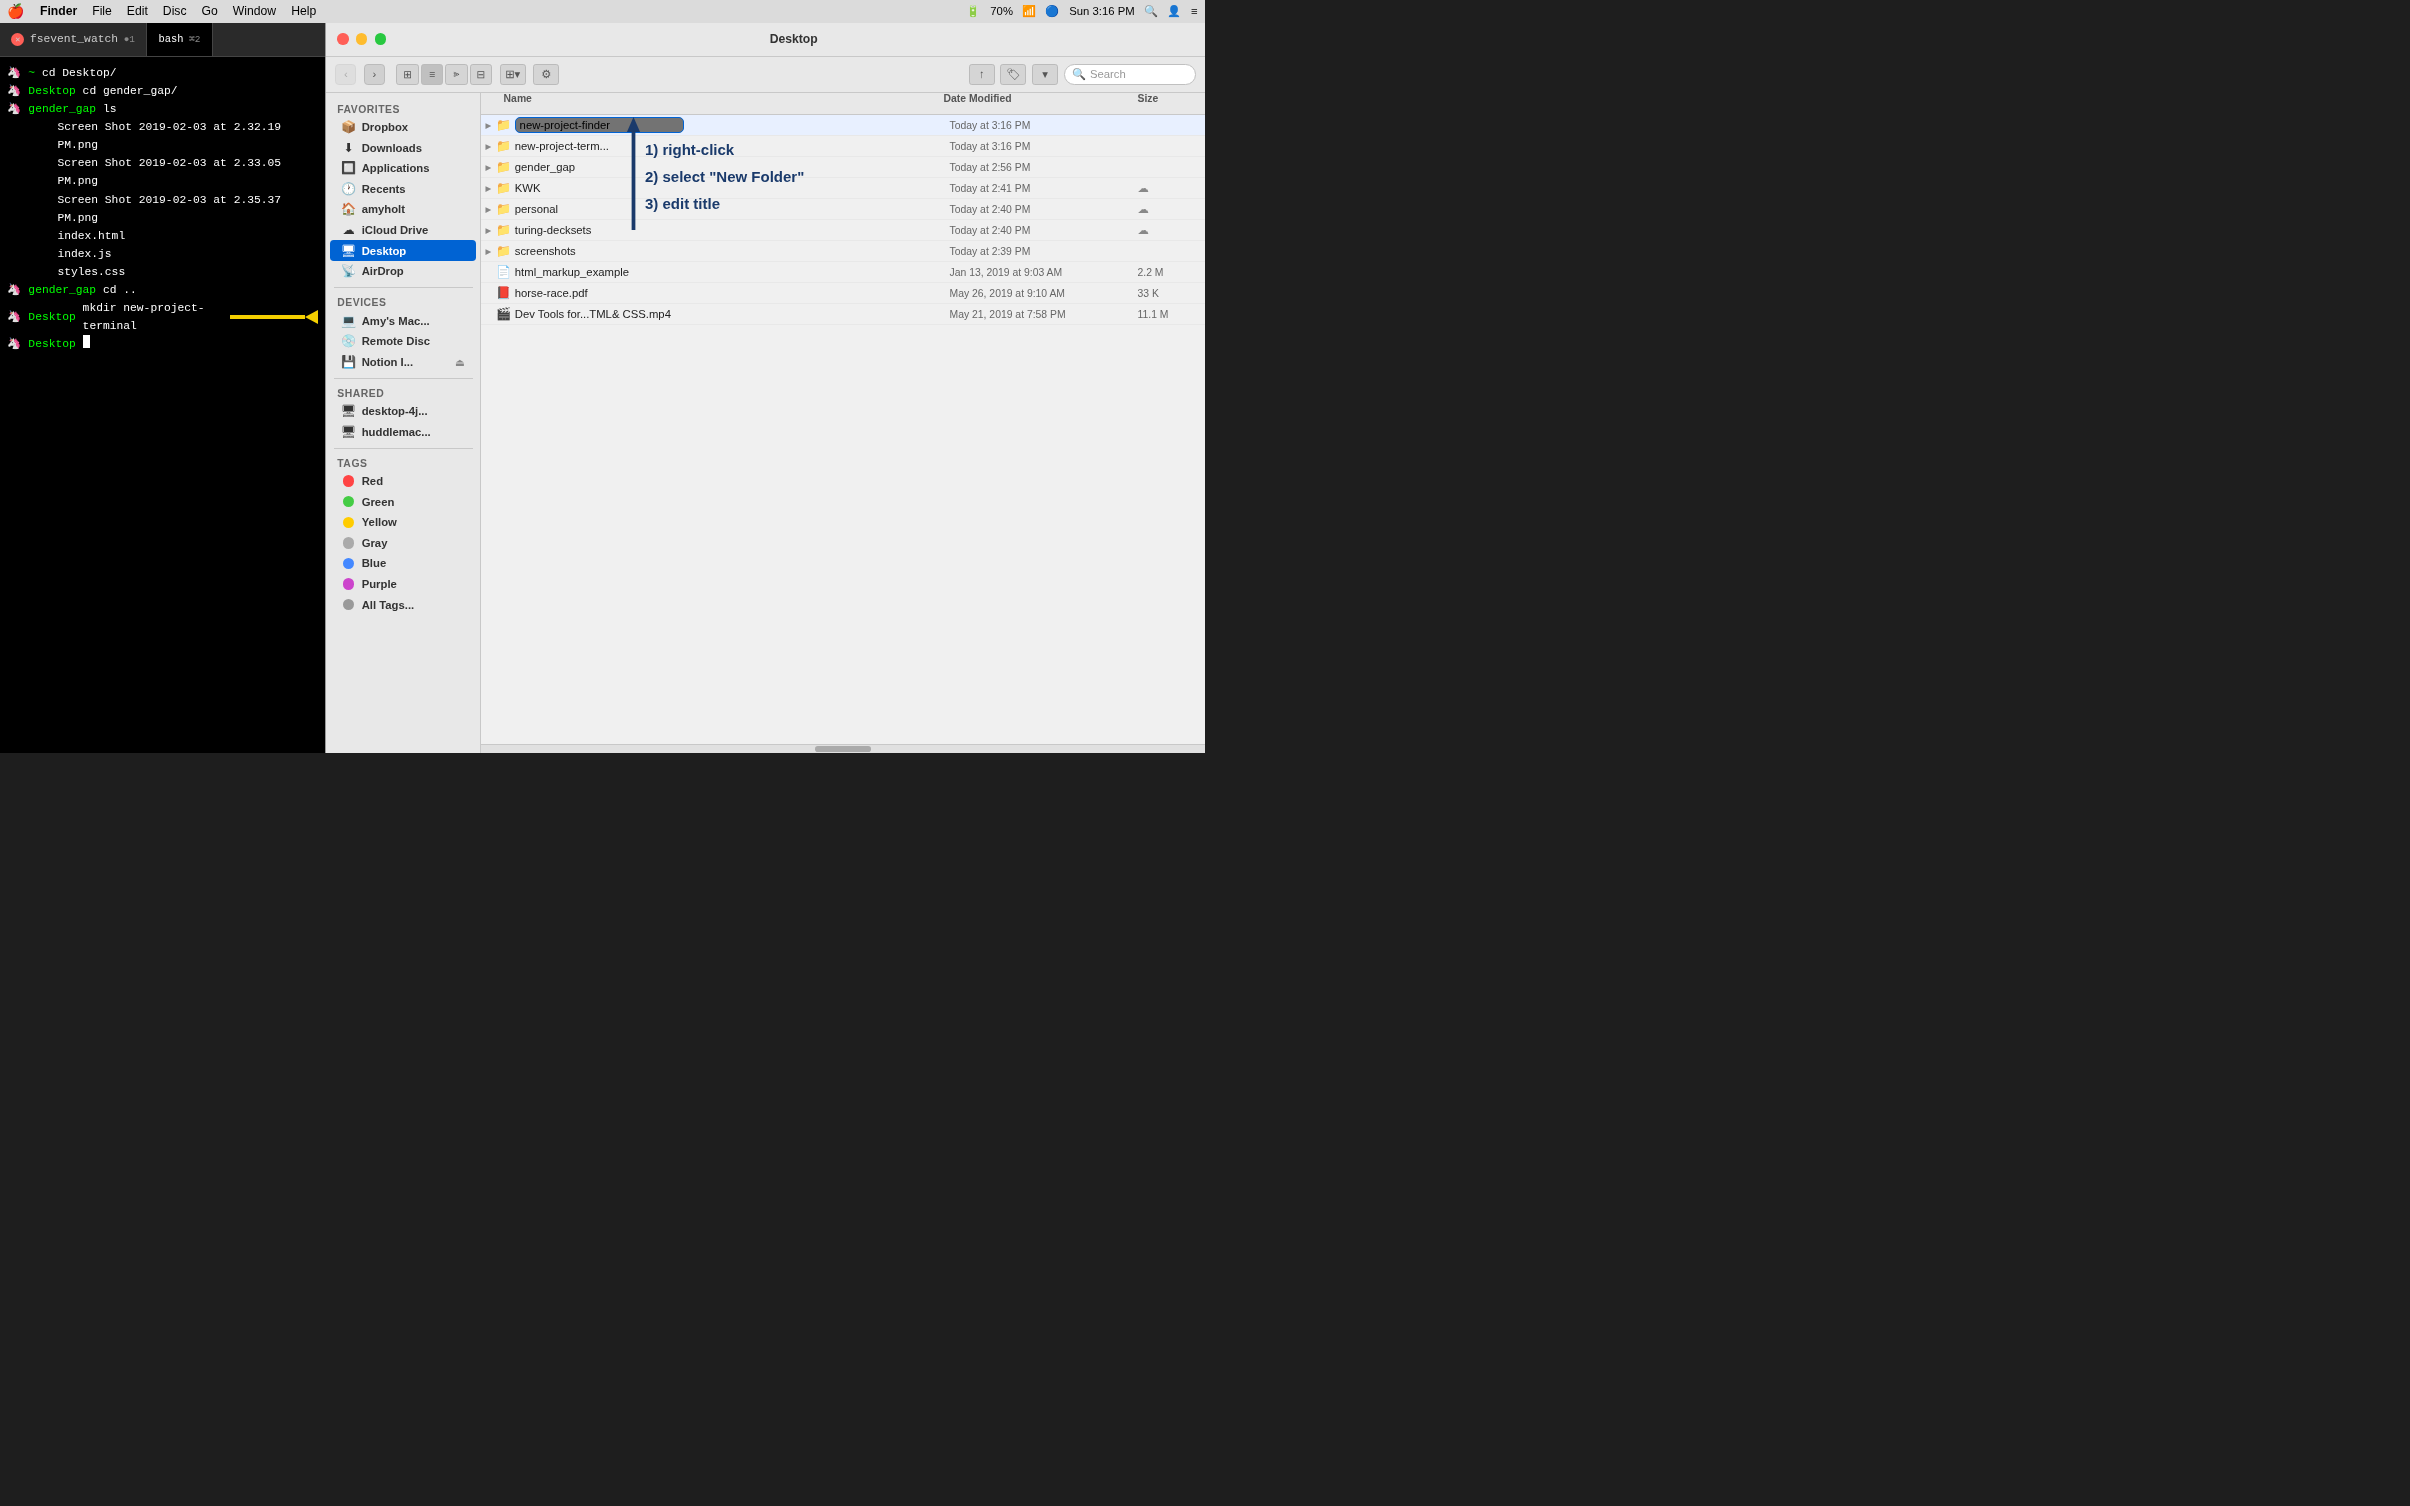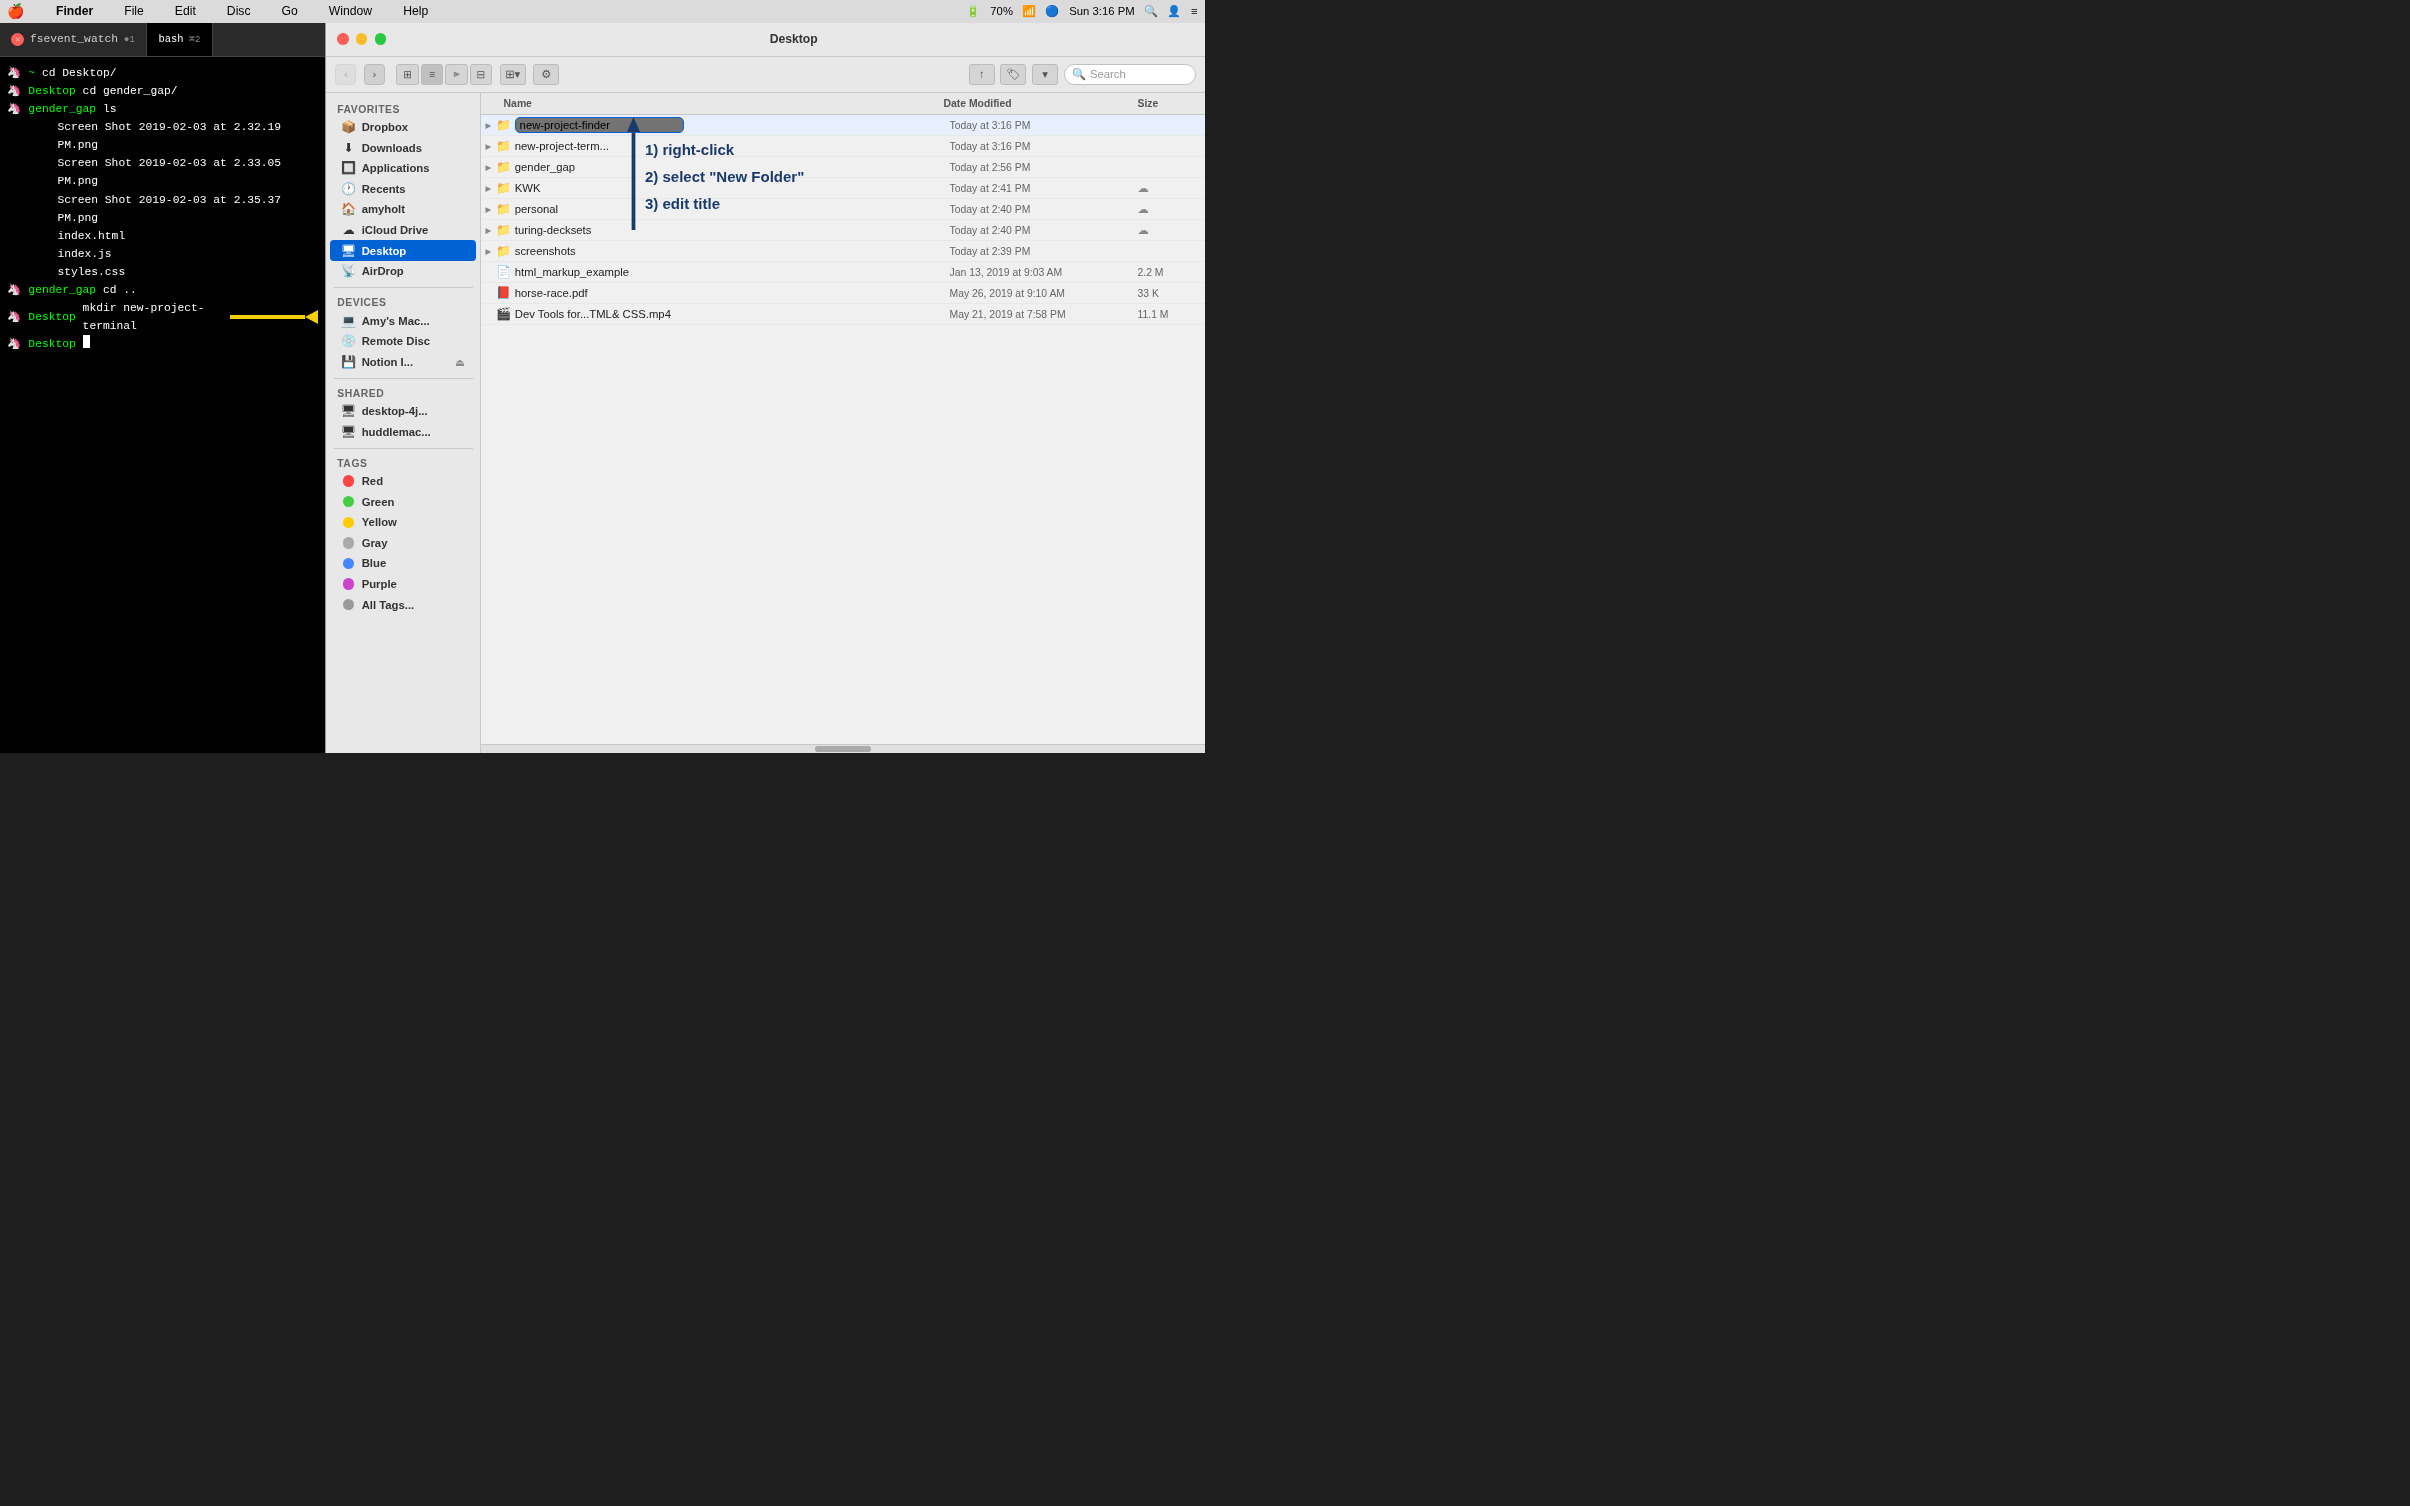--- a/index.html
+++ b/index.html
@@ -18,21 +18,21 @@
       background: rgba(230,230,230,0.95);
       display: flex;
       align-items: center;
       padding: 0 7.5px;
       font-size: 12.2px;
       gap: 15px;
       position: relative;
       z-index: 100;
     }
     .menu-bar-apple { font-size: 14px; }
-    .menu-bar-item { font-weight: 500; margin-left: 16px; }
+    .menu-bar-item { font-weight: 500; }
     .menu-bar-item.bold { font-weight: 700; }
     .menu-bar-right {
       margin-left: auto;
       display: flex;
       align-items: center;
       gap: 9.4px;
       font-size: 11.3px;
     }
 
     
@@ -273,21 +273,21 @@
     }
 
     
     .finder-main {
       flex: 1;
       overflow-y: auto;
       position: relative;
     }
     .file-list-header {
       display: flex;
-      align-items: center;
+      align-items: flex-start;
       height: 22.6px;
       border-bottom: 0.9px solid #c8c8c8;
       background: #e8e8e8;
       font-size: 10.4px;
       font-weight: 600;
       color: #555;
       position: sticky;
       top: 0;
     }
     .col-name { flex: 1; padding-left: 22.6px; }

